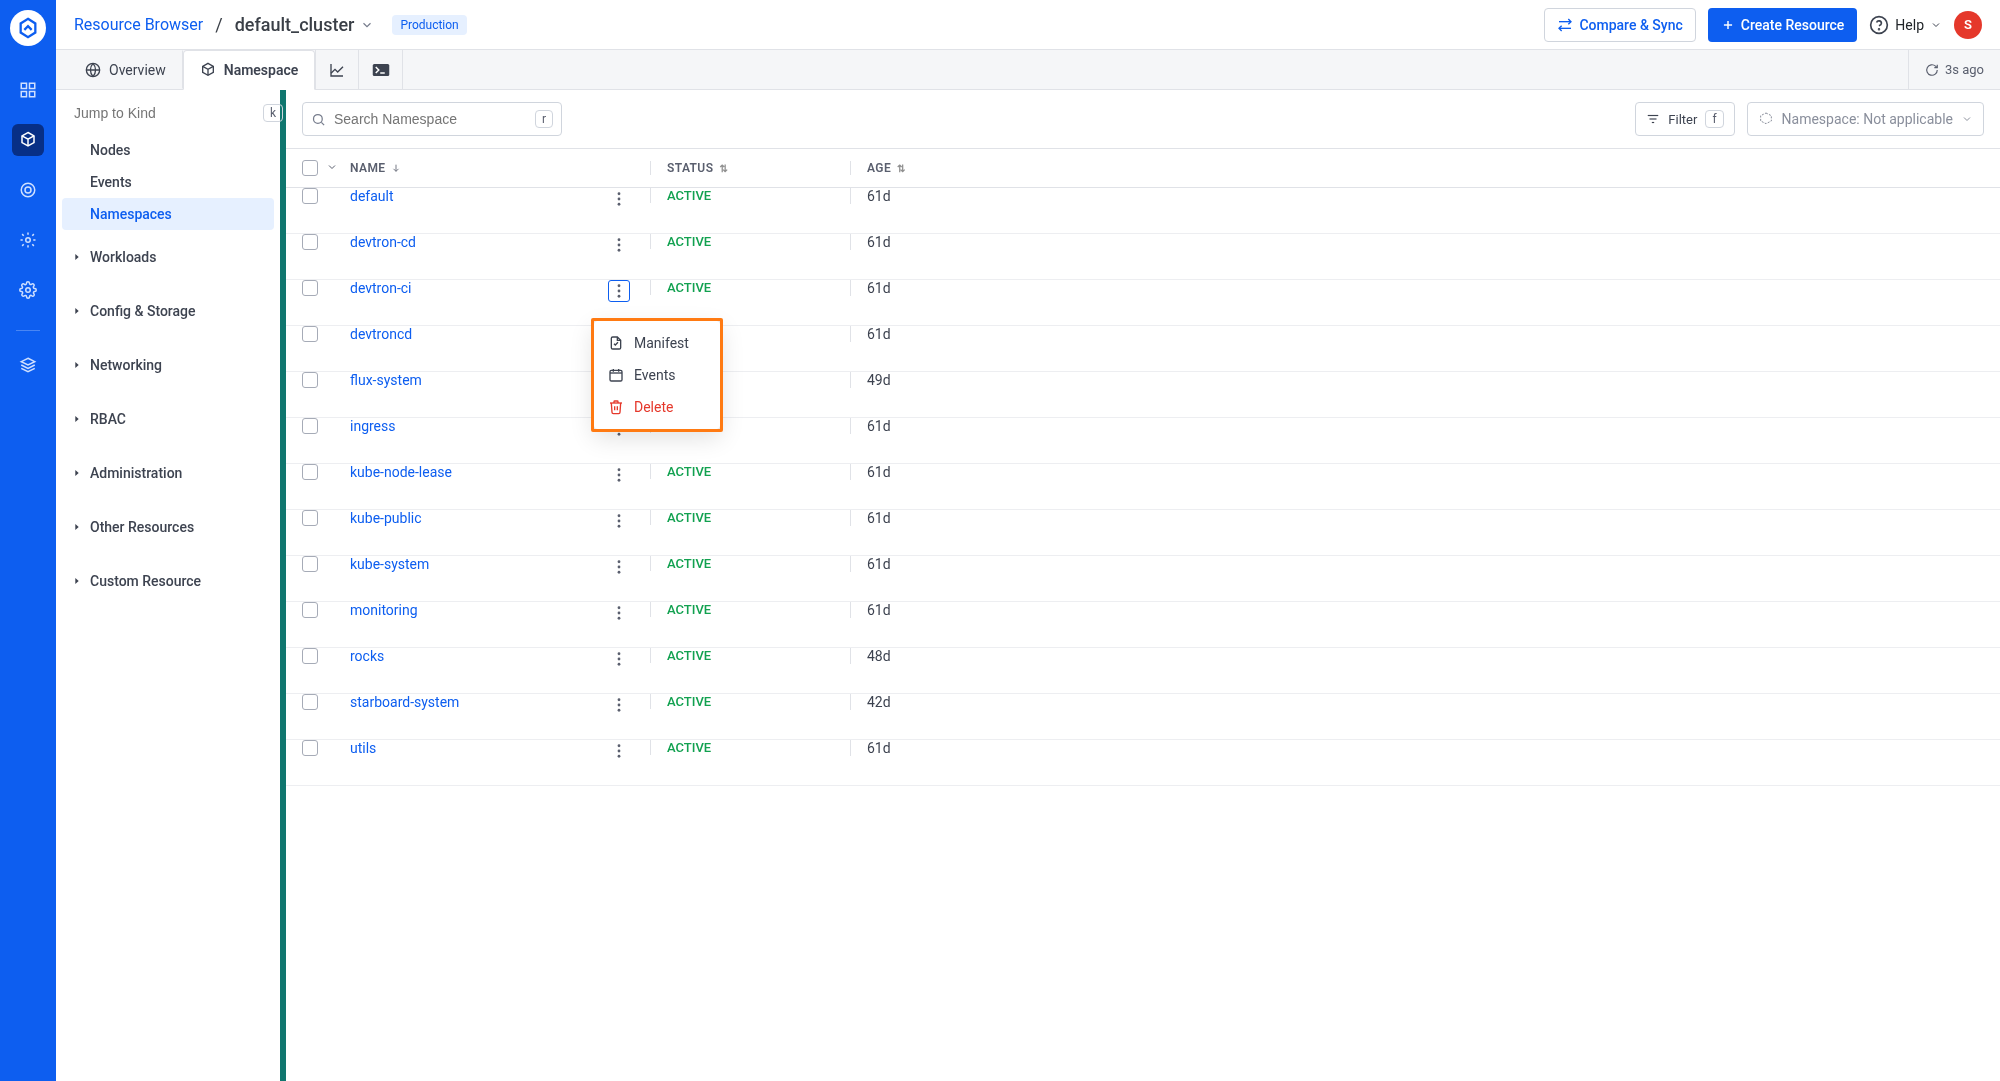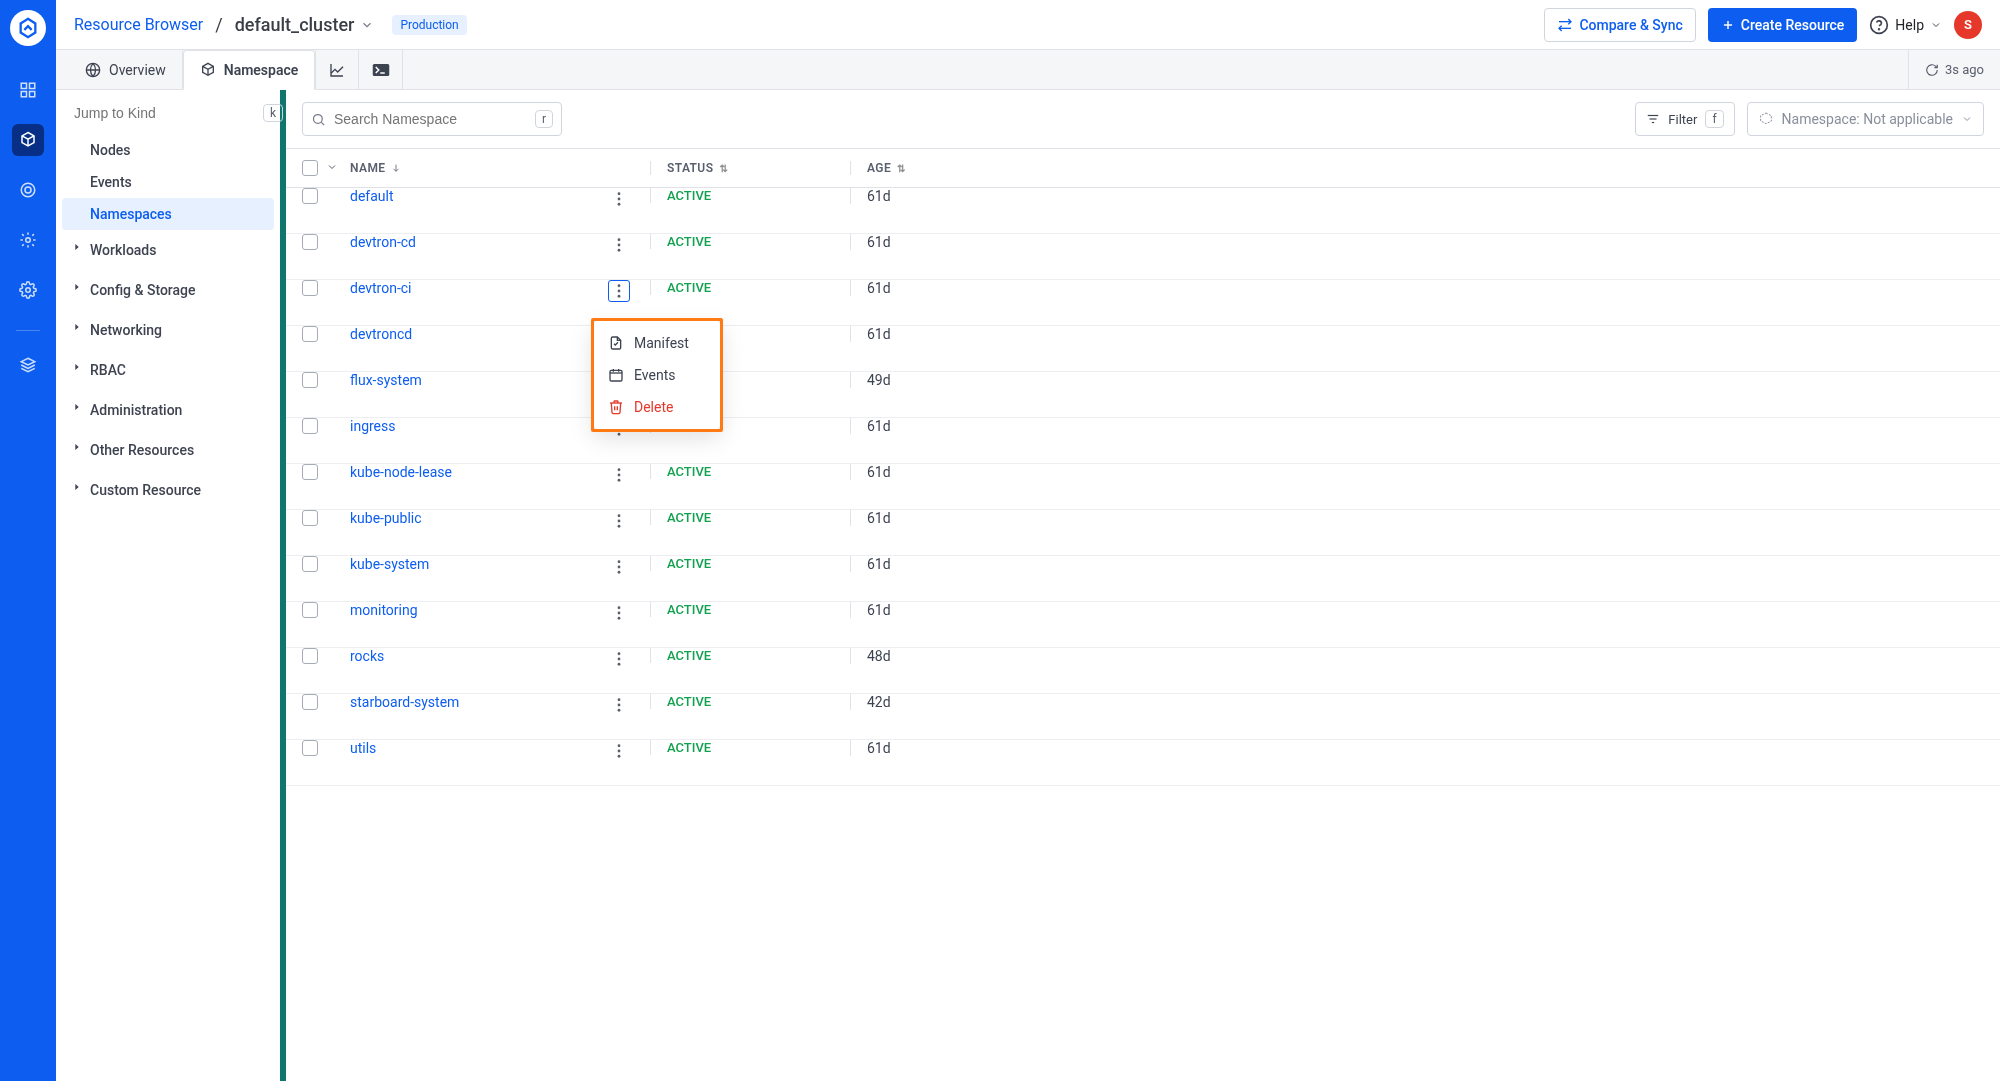--- a/index.html
+++ b/index.html
@@ -42,21 +42,21 @@
 .body { flex: 1; display: flex; min-height: 0; }
 
 
 .sidebar { width: 230px; border-right: 6px solid #0f766e; display: flex; flex-direction: column; padding-top: 8px; }
 .jump { margin: 6px 10px 8px; display: flex; align-items: center; gap: 8px; color: #767c8c; }
 .jump-input { flex: 1; border: none; outline: none; font-size: 14px; background: transparent; color: #5a5f6e; }
 .kbd { border: 1px solid #d0d5dd; border-radius: 4px; padding: 1px 6px; font-size: 12px; color: #5a5f6e; }
 .side-list { padding: 4px 6px; }
 .side-item { padding: 8px 10px; font-size: 14px; color: #3d4350; border-radius: 4px; display: flex; align-items: center; gap: 8px; font-weight: 500;}
 .side-item.selected { background: #e6f0ff; color: #0d5ef0; }
-.side-group { padding: 12px 10px; font-size: 14px; color: #3d4350; display: flex; gap: 8px; font-weight: 500; }
+.side-group { padding: 19px 10px; font-size: 14px; color: #3d4350; display: flex; align-items: center; gap: 8px; font-weight: 500; }
 .caret-ph { width: 10px; color: #3d4350; }
 
 
 .content { flex: 1; display: flex; flex-direction: column; min-width: 0; }
 .filterbar { padding: 12px 16px; display: flex; align-items: center; gap: 12px; }
 .search-box { border: 1px solid #d0d5dd; border-radius: 4px; height: 34px; width: 260px; display: flex; align-items: center; padding: 0 8px; gap: 8px; color: #767c8c; }
 .search-box input { border: none; outline: none; font-size: 14px; flex: 1; }
 .filterbar-spacer { flex: 1; }
 .filter-btn { border: 1px solid #d0d5dd; border-radius: 4px; height: 34px; padding: 0 10px; display: flex; align-items: center; gap: 8px; color: #3d4350; font-size: 13px; }
 .ns-chip { border: 1px solid #d0d5dd; border-radius: 4px; height: 34px; padding: 0 10px; display: flex; align-items: center; gap: 8px; color: #8a8f9c; font-size: 14px; }

